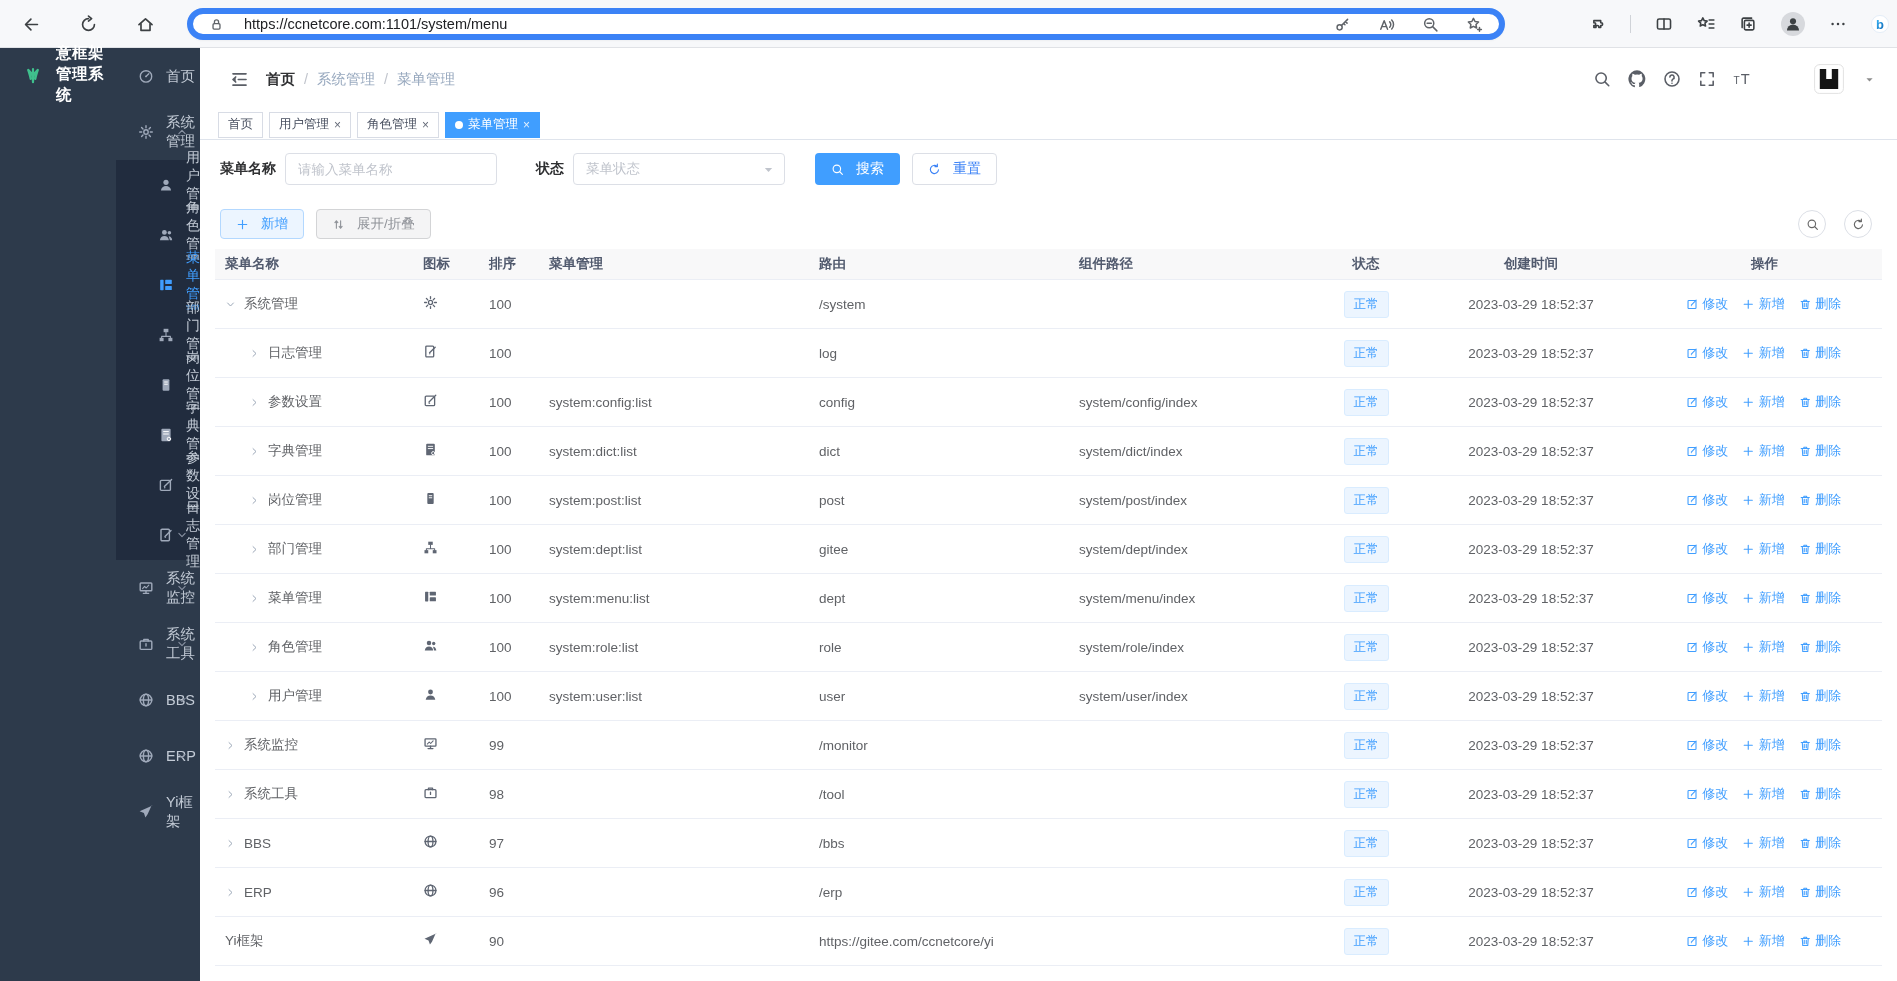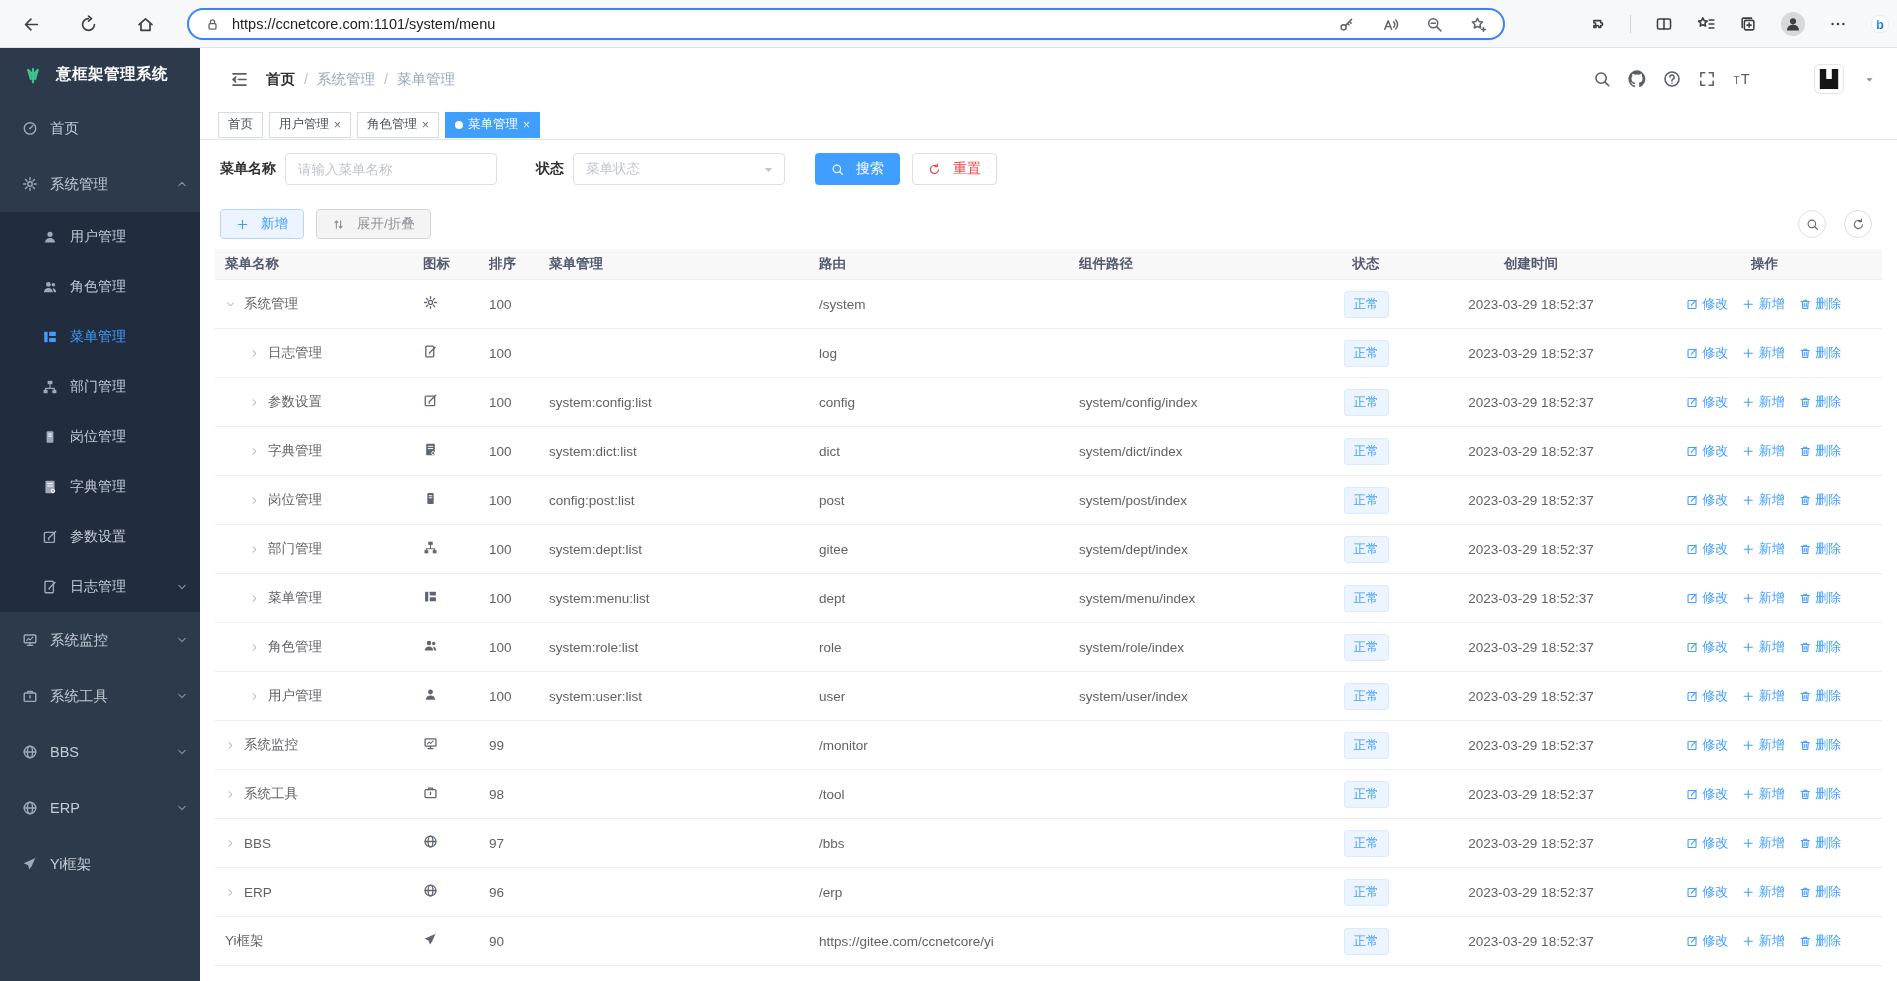--- a/index.html
+++ b/index.html
@@ -8,37 +8,37 @@
   .screen { position:relative; width:1897px; height:981px; background:#fff; overflow:hidden; }
 
   svg { display:block; }
   .ic { display:inline-flex; align-items:center; justify-content:center; }
   .ic svg { width:1em; height:1em; }
 
   
   .browser { position:absolute; left:0; top:0; right:0; height:48px; background:#f7f8fa; border-bottom:1px solid #e0e2e6; }
   .bnav { position:absolute; left:22px; top:8px; height:32px; display:flex; align-items:center; gap:38px; }
   .bnav .ic { font-size:19px; color:#3c4043; cursor:pointer; }
-  .urlbar { position:absolute; left:187px; top:8px; width:1318px; height:32px; background:#fff; border:2px solid #3b82f6;
-            border-radius:16px; display:flex; align-items:center; padding:0 16px; box-shadow:0 1px 2px rgba(0,0,0,.04); }
+  .urlbar { position:absolute; left:187px; top:8px; width:1318px; height:32px; background:#fff; border:6px solid #3b82f6;
+            border-radius:16px; display:flex; align-items:center; padding:0 16px; box-shadow:0 1px 2px rgba(0,0,0,.04);gap:8px; }
   .urlbar .lock { font-size:15px; color:#5f6368; margin-right:12px; }
   .url-text { flex:1; font-size:14.5px; color:#202124; white-space:nowrap; overflow:hidden; }
   .pill-icons { display:flex; align-items:center; gap:27px; margin-left:12px; }
   .pill-icons .ic { font-size:17px; color:#5f6368; cursor:pointer; }
   .bright { position:absolute; right:8px; top:8px; height:32px; display:flex; align-items:center; gap:24px; }
   .bright .ic { font-size:18px; color:#3c4043; cursor:pointer; }
   .bdivider { width:1px; height:18px; background:#d0d3d8; }
   .b-avatar { width:24px; height:24px; border-radius:50%; background:#d7d9dd; color:#9a9ea6; font-size:16px;
               display:flex; align-items:center; justify-content:center; overflow:hidden; }
   .bing { font-size:30px; }
 
   
   .app { position:absolute; top:48px; left:0; right:0; bottom:0; display:flex; }
 
-  .sidebar { width:200px; background:var(--sidebar-bg,#2d3a4b); flex-shrink:0; display:flex; flex-direction:column; }
+  .sidebar { width:200px; background:var(--sidebar-bg,#2d3a4b); flex-shrink:0; display:flex; flex-direction:row; }
   .logo { height:52px; display:flex; align-items:center; padding-left:22px; gap:12px; }
   .logo .ic { font-size:22px; color:#3fc08d; }
   .logo-title { color:#fff; font-size:15.5px; font-weight:bold; letter-spacing:.5px; }
   .side-item { position:relative; height:56px; display:flex; align-items:center; padding-left:22px; gap:12px;
                color:var(--sidebar-text,#c3cbd6); font-size:14.5px; cursor:pointer; }
   .side-item .mi { font-size:16px; color:#9fa9ba; }
   .side-item.sub { height:50px; padding-left:42px; background:var(--submenu-bg,#212c3e); font-size:14px; }
   .side-item.active, .side-item.active .mi { color:var(--accent,#409eff); }
   .side-chevron { position:absolute; right:12px; font-size:12px; color:#8a93a3; }
 
@@ -71,21 +71,21 @@
              font-size:13.5px; color:#0c4a6e; font-family:inherit; }
   .f-input::placeholder { color:#c0c4cc; }
   .f-select { position:relative; width:212px; height:32px; border:1px solid #dcdfe6; border-radius:4px; margin-left:9px;
               display:flex; align-items:center; padding:0 12px; color:#c0c4cc; font-size:13.5px; cursor:pointer; }
   .f-select .ic { position:absolute; right:9px; font-size:13px; color:#c0c4cc; }
   .gap34 { width:34px; }
   .btn { height:32px; border-radius:4px; display:inline-flex; align-items:center; justify-content:center; gap:12px;
          font-size:14px; cursor:pointer; border:1px solid transparent; padding:0 15px; }
   .btn .ic { font-size:13px; }
   .btn-primary { background:var(--accent,#409eff); color:#fff; margin-left:30px; }
-  .btn-plain { background:#fff; border-color:#dcdfe6; color:#ef4444; margin-left:12px; }
+  .btn-plain { background:#fff; border-color:#dcdfe6; color:#3b82f6; margin-left:12px; }
 
   .tools { margin-top:24px; height:30px; display:flex; align-items:center; position:relative; }
   .btn-add { height:30px; background:#ecf5ff; border-color:#b3d8ff; color:var(--accent,#409eff); margin-left:5px; font-size:13.5px; }
   .btn-toggle { height:30px; background:#f4f4f5; border-color:#d3d4d6; color:#909399; margin-left:12px; font-size:13.5px; }
   .mini-btns { position:absolute; right:10px; top:1px; display:flex; gap:18px; }
   .mini-btn { width:28px; height:28px; border-radius:50%; border:1px solid #dcdfe6; background:#fff; color:#666;
               font-size:13px; display:flex; align-items:center; justify-content:center; cursor:pointer; }
 
   .table { margin-top:10px; font-size:13.5px; }
   .tr { display:grid; grid-template-columns:200px 72px 60px 270px 260px 238px 100px 230px 1fr; align-items:center; }
@@ -787,21 +787,21 @@
                   </span>
                   <span>岗位管理</span>
                 </div>
                 <div class="cell c-icon"><span class="ic">
                     <svg viewBox="0 0 16 16" fill="none" stroke="currentColor" stroke-width="1.4" stroke-linecap="round" stroke-linejoin="round">
                       <rect x="4.6" y="2.2" width="6.8" height="11.6" rx="1" fill="currentColor" stroke="none"></rect>
                       <path d="M6.6 5h2.8M6.6 7.2h2.8" stroke="#fff" stroke-width="1"></path>
                     </svg>
                   </span></div>
                 <div class="cell">100</div>
-                <div class="cell">config:post:list</div>
+                <div class="cell">system:post:list</div>
                 <div class="cell">post</div>
                 <div class="cell">system/post/index</div>
                 <div class="cell c-center"><span class="status-tag">正常</span></div>
                 <div class="cell c-center">2023-03-29 18:52:37</div>
                 <div class="c-actions">
                   <span class="act">
                     <span class="ic">
                       <svg viewBox="0 0 16 16" fill="none" stroke="currentColor" stroke-width="1.4" stroke-linecap="round" stroke-linejoin="round">
                         <rect x="2.6" y="3.2" width="10.2" height="10.2" rx="1"></rect>
                         <path d="M6.8 9 13 2.8"></path>

